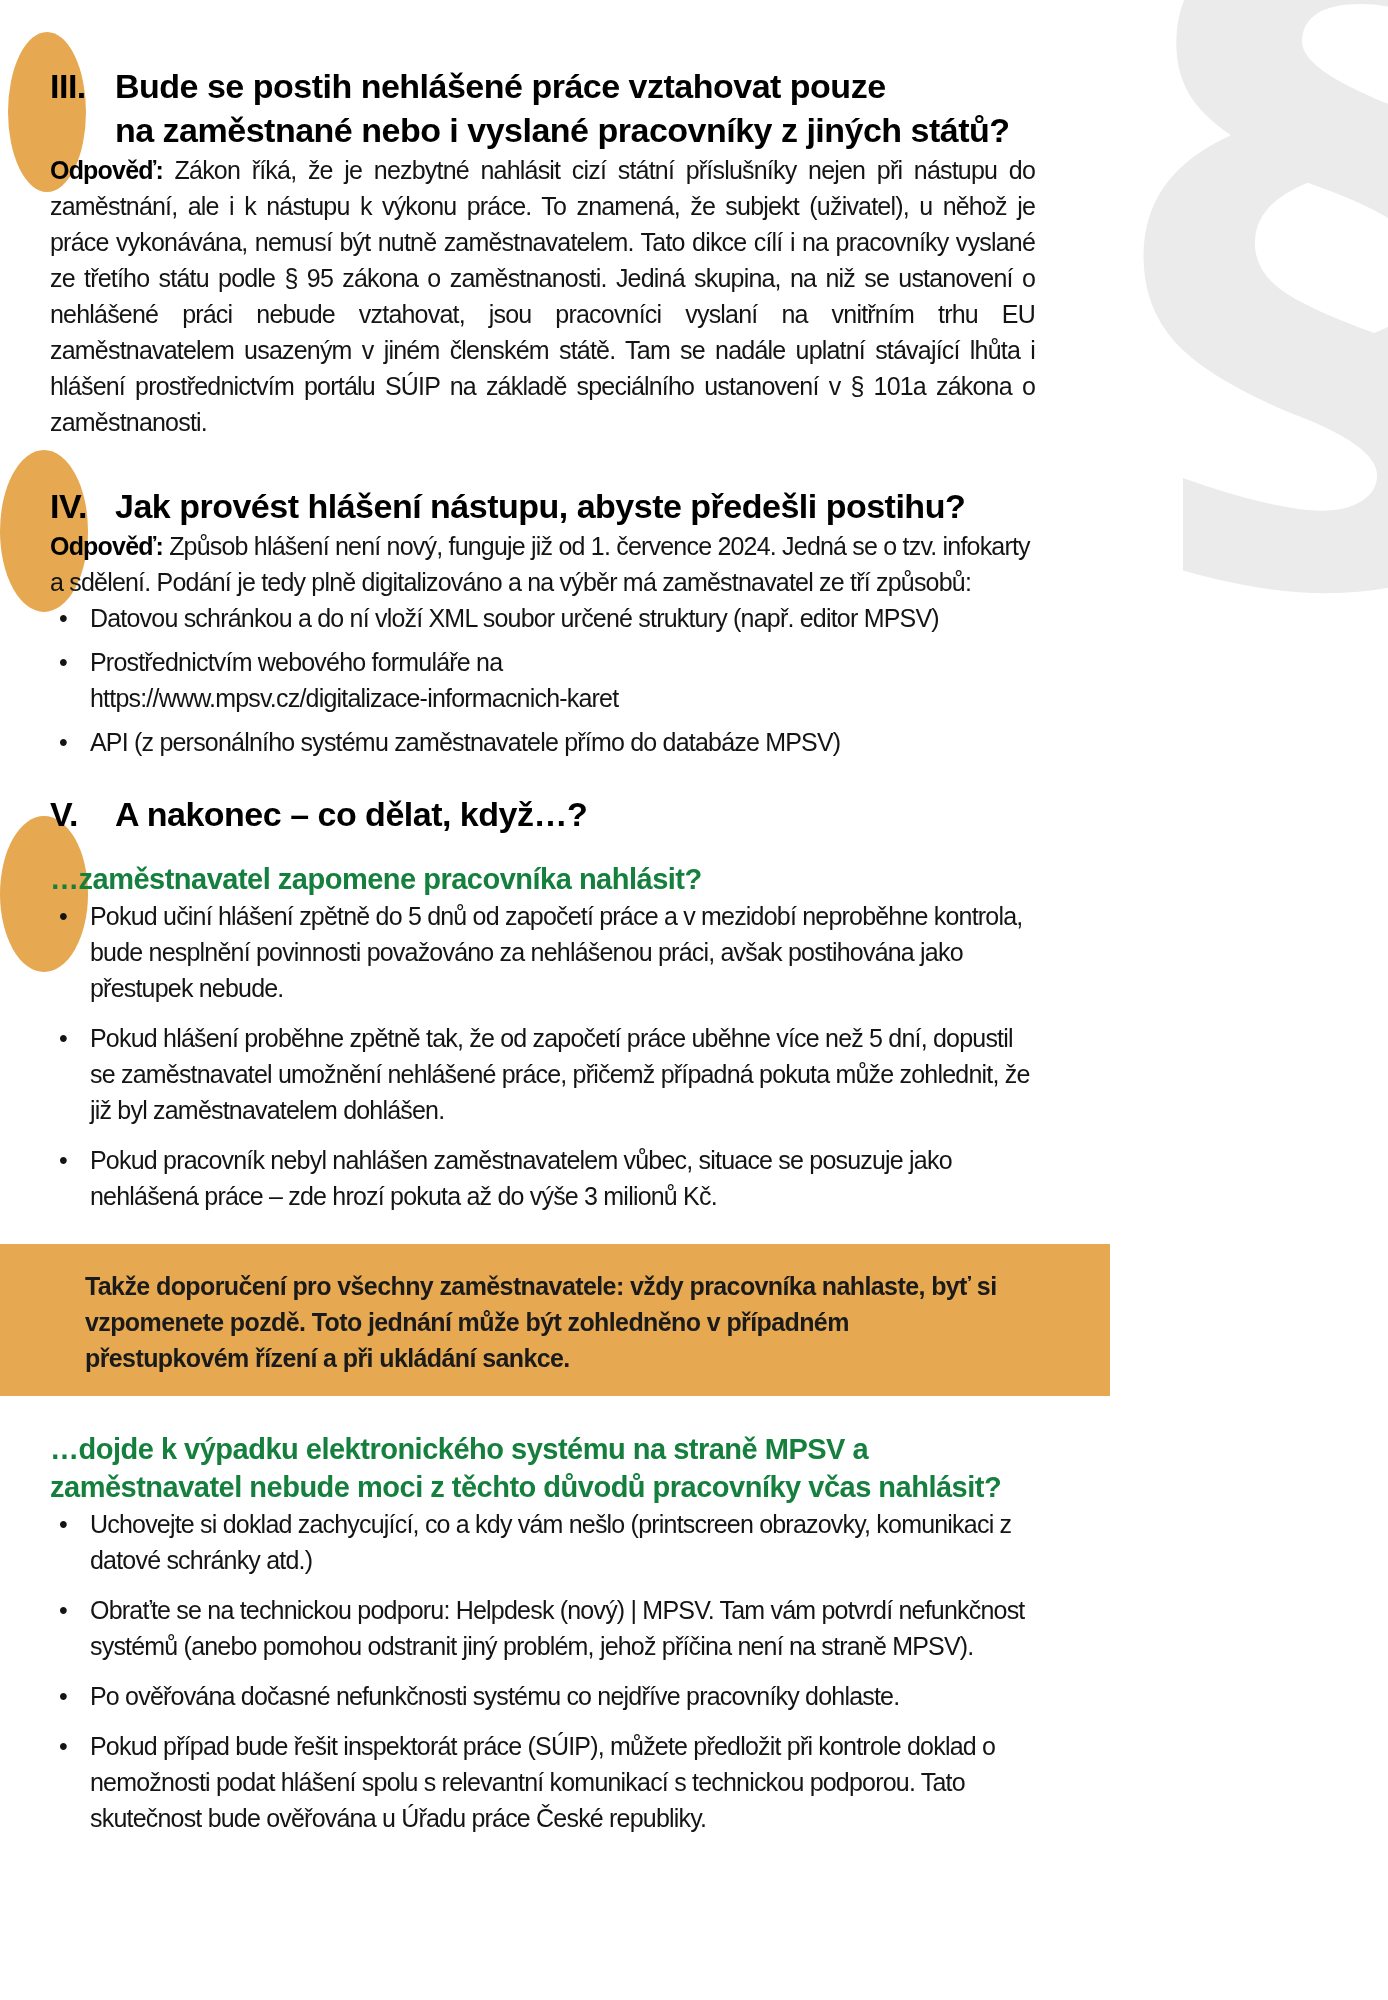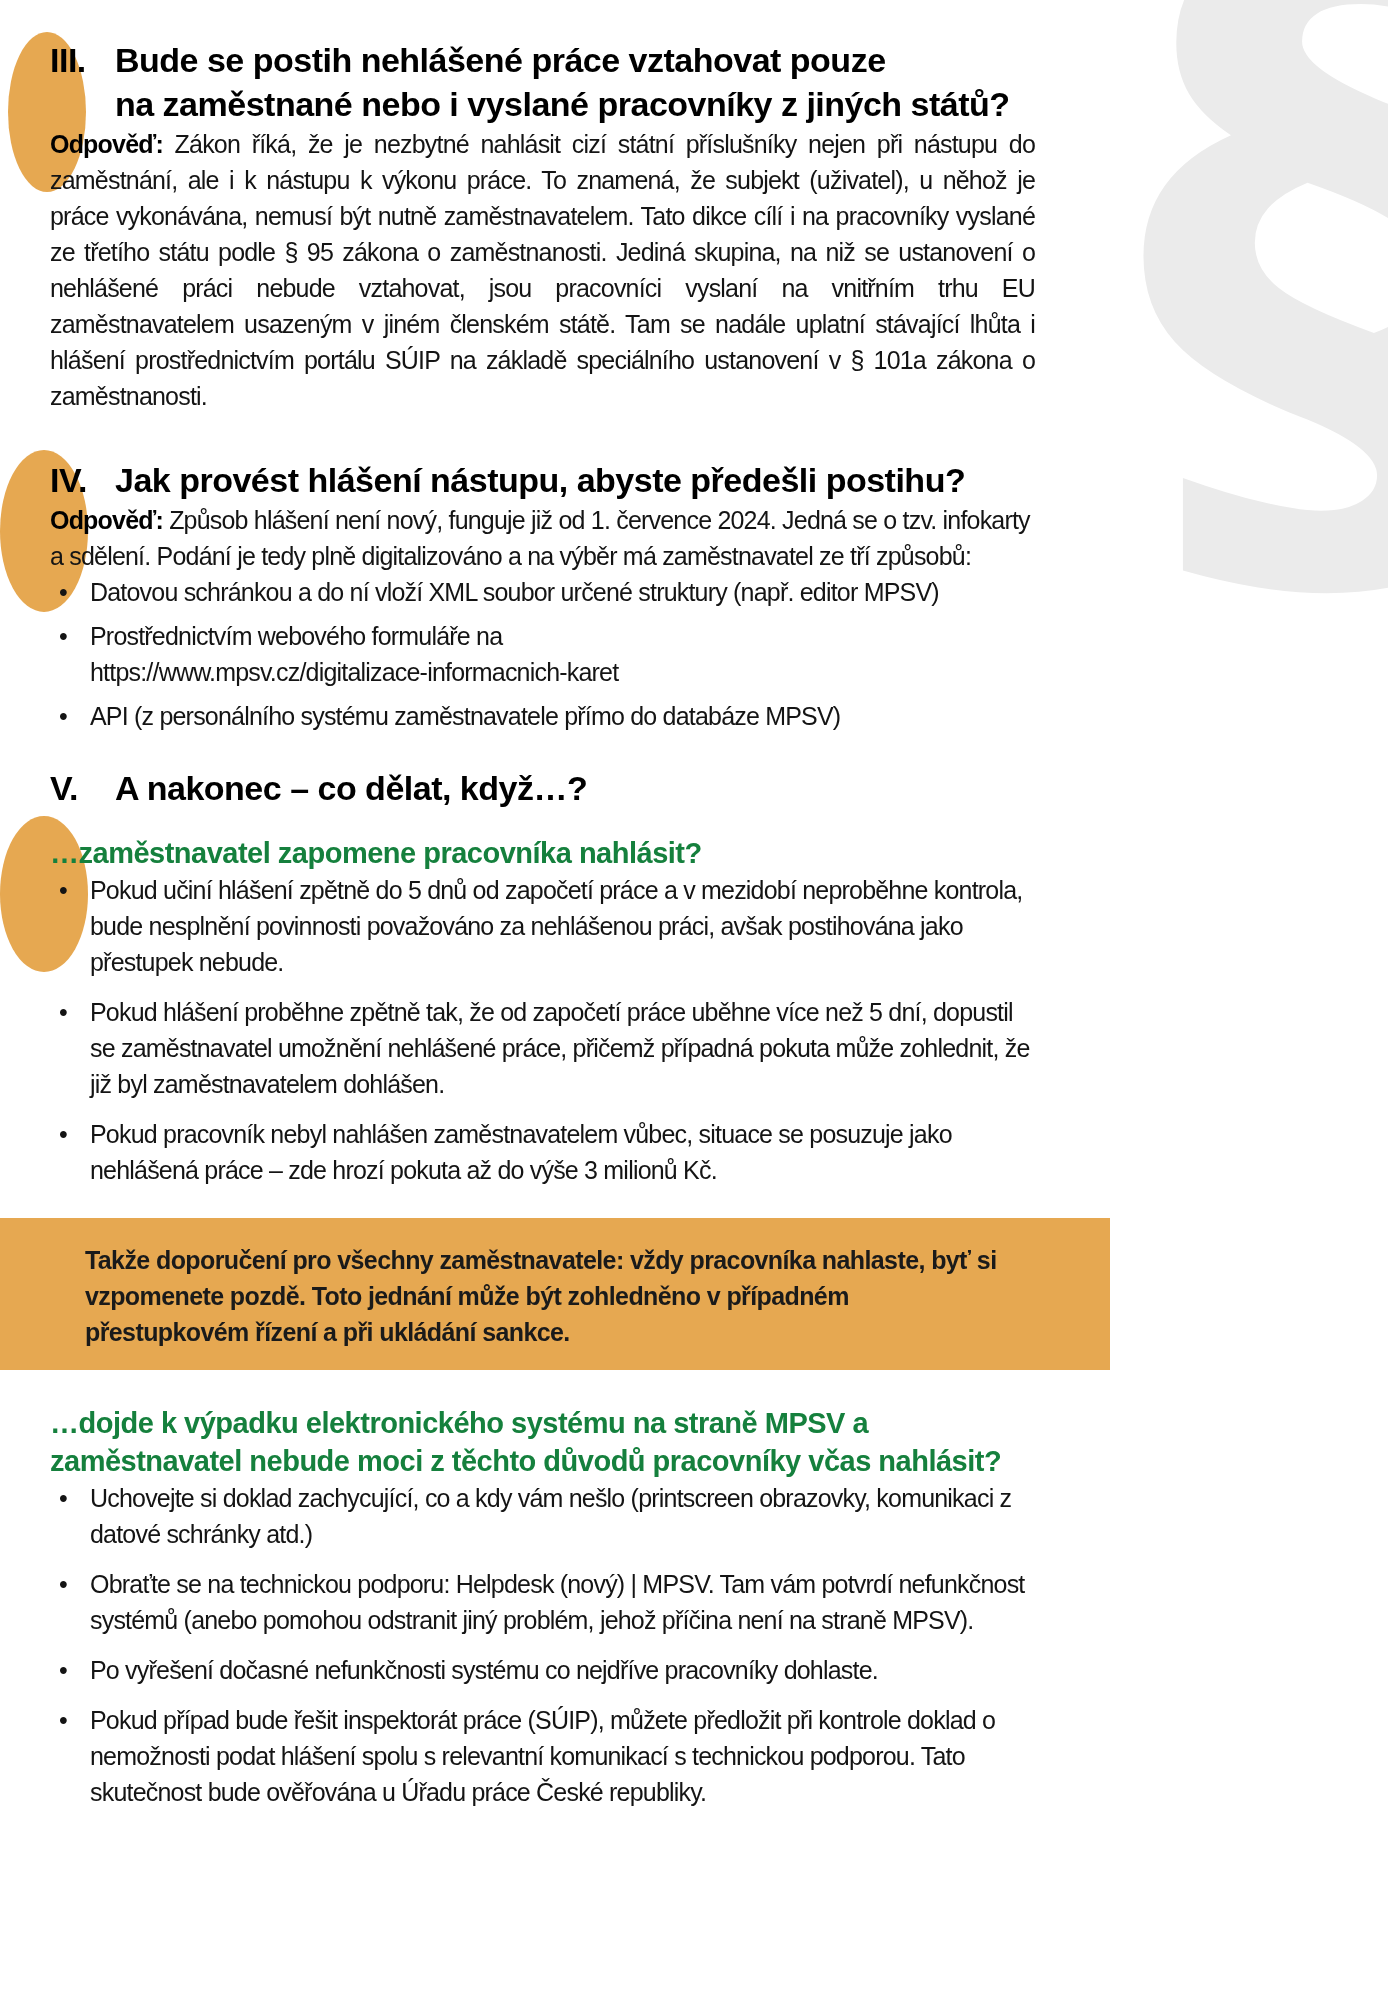--- a/index.html
+++ b/index.html
@@ -39,21 +39,21 @@
   .sec-heading{
     display:flex;
     font-weight:700;
     font-size:34px;
     line-height:44px;
     letter-spacing:-0.5px;
     color:#000;
   }
   .sec-num{flex:0 0 65px;}
   .sec-title{flex:1;}
-  .h-iii{margin-top:38px;}
+  .h-iii{margin-top:64px;}
   .h-iv{margin-top:44px;}
   .h-v{margin-top:32px;}
   p.body, .sub-q, ul.bullets{margin:0;}
   .body{
     font-size:25px;
     line-height:36px;
     letter-spacing:-0.8px;
   }
   .p-answer-iii{margin-top:30px;text-align:justify;}
   .p-answer-iv{margin-top:28px;}
@@ -155,18 +155,18 @@
 
     <div class="highlight-box" style="background: rgb(230, 168, 81);">
       <span>Takže doporučení pro všechny zaměstnavatele: vždy pracovníka nahlaste, byť si vzpomenete pozdě. Toto jednání může být zohledněno v případném přestupkovém řízení a při ukládání sankce.</span>
     </div>
 
     <div class="sub-q sub-q2">…dojde k výpadku elektronického systému na straně MPSV a zaměstnavatel nebude moci z těchto důvodů pracovníky včas nahlásit?</div>
 
     <ul class="bullets ul-q">
       <li><span>Uchovejte si doklad zachycující, co a kdy vám nešlo (printscreen obrazovky, komunikaci z datové schránky atd.)</span></li>
       <li><span>Obraťte se na technickou podporu: Helpdesk (nový) | MPSV. Tam vám potvrdí nefunkčnost systémů (anebo pomohou odstranit jiný problém, jehož příčina není na straně MPSV).</span></li>
-      <li><span>Po vyřešení dočasné nefunkčnosti systému co nejdříve pracovníky dohlaste.</span></li>
+      <li><span>Po ověřována dočasné nefunkčnosti systému co nejdříve pracovníky dohlaste.</span></li>
       <li><span>Pokud případ bude řešit inspektorát práce (SÚIP), můžete předložit při kontrole doklad o nemožnosti podat hlášení spolu s relevantní komunikací s technickou podporou. Tato skutečnost bude ověřována u Úřadu práce České republiky.</span></li>
     </ul>
 
   </div>
 </div>
 
 </body></html>

